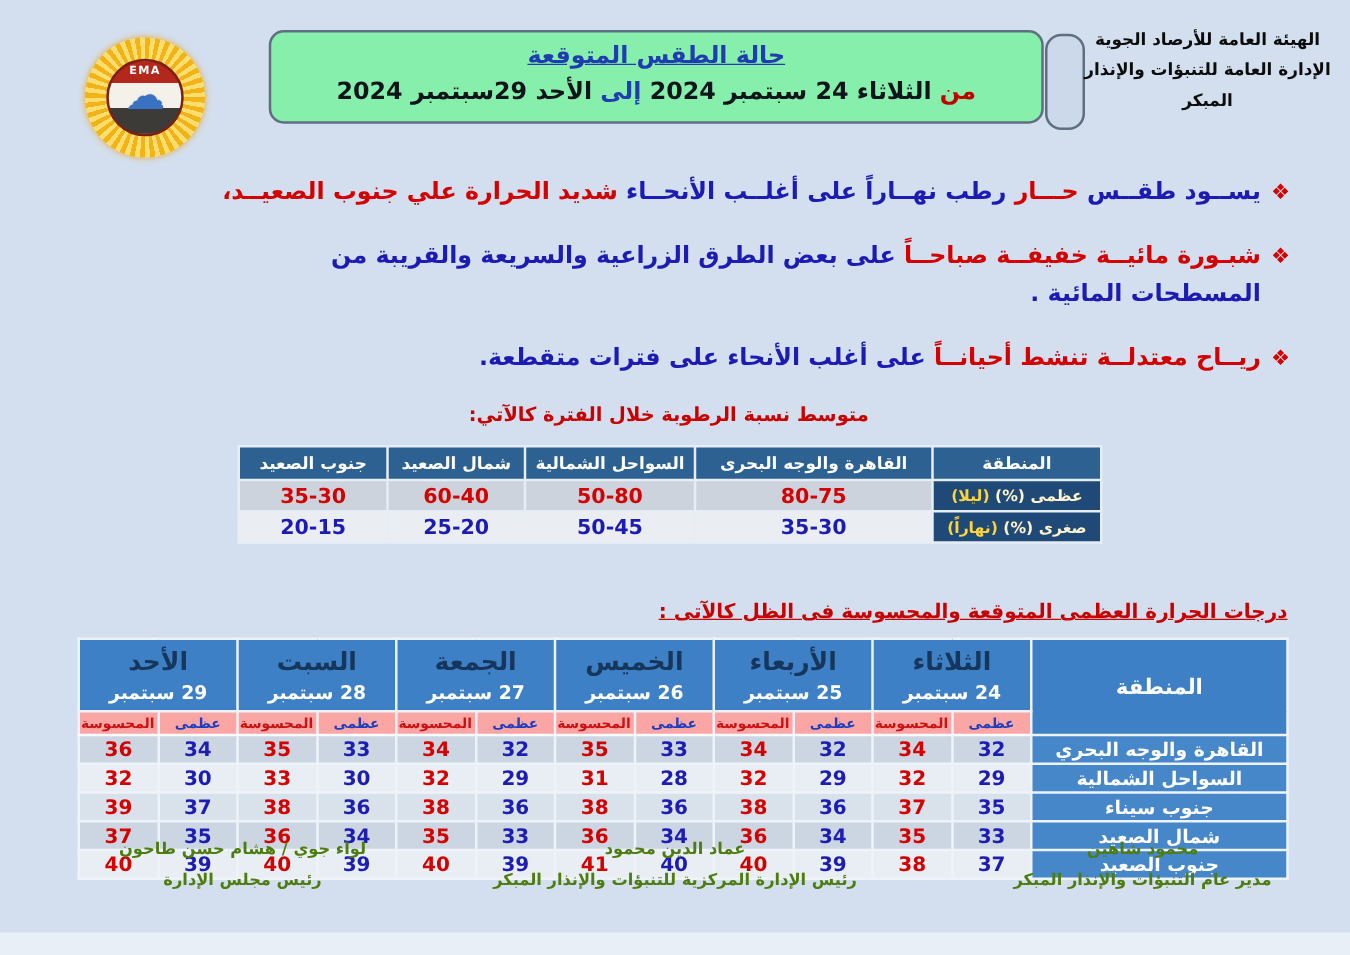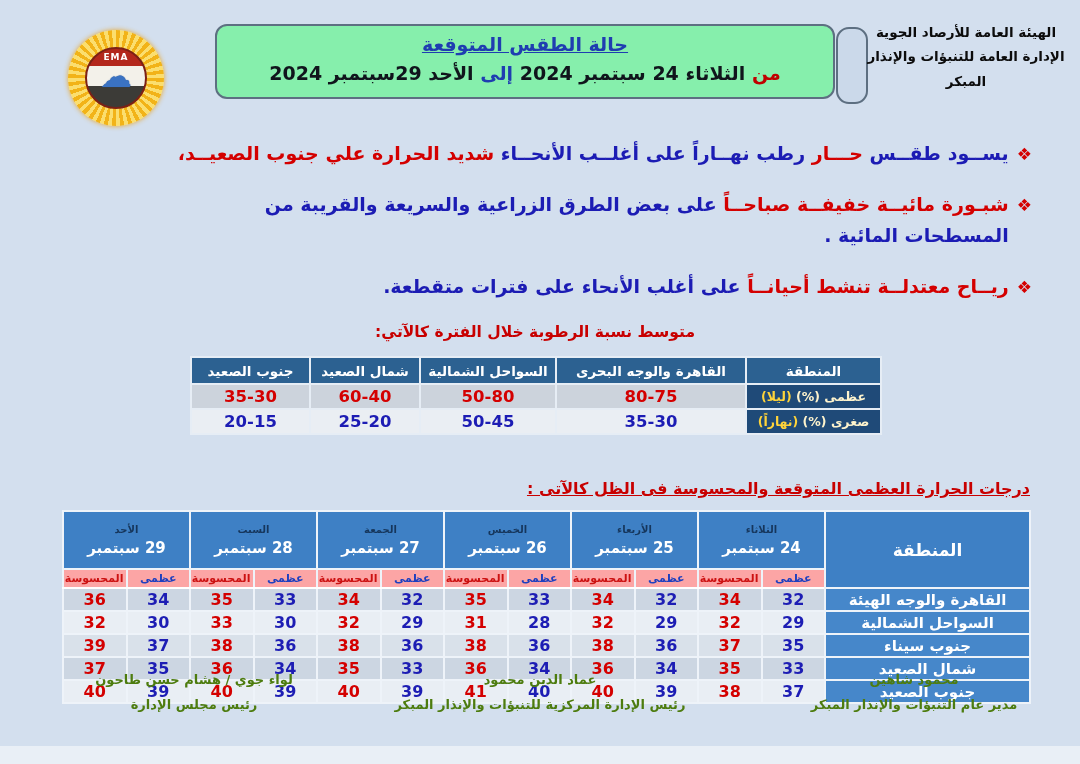--- a/index.html
+++ b/index.html
@@ -60,21 +60,21 @@
   .humidity-table .val { font-size:16.5px; }
   .humidity-table tr.hum-max td.val { background:#ccd3dc; color:#d40000; }
   .humidity-table tr.hum-min td.val { background:#eaeef3; color:#1c1cb4; }
 
   
   .temp-title { position:absolute; right:50px; top:479px; color:#c80000; font-size:16px; text-decoration:underline; direction:rtl; }
   .temp-table { position:absolute; left:62px; top:510px; width:968px; border-collapse:collapse; direction:rtl; table-layout:fixed; }
   .temp-table th, .temp-table td { border:2px solid #eef3f9; text-align:center; padding:0 2px; }
   .temp-table th.region-head { background:#3e80c5; color:#ffffff; font-size:17px; width:205px; }
   .temp-table th.day-head { background:#3e80c5; height:58px; width:127px; }
-  .temp-table th.day-head .day-name { display:block; color:#16365c; font-size:10px; }
+  .temp-table th.day-head .day-name { display:block; color:#16365c; font-size:20px; }
   .temp-table th.day-head .day-date { display:block; color:#ffffff; font-size:15px; margin-top:4px; }
   .temp-table th.sub-head { background:#fca5a5; font-size:11px; height:19px; border-bottom:2px solid #ffffff; }
   .temp-table th.sub-max { color:#1d3fbf; }
   .temp-table th.sub-felt { color:#cc1111; }
   .temp-table td.region-cell { background:#4687ca; color:#ffffff; font-size:15px; height:23px; }
   .temp-table td.v-max { color:#1d1db4; font-size:16px; }
   .temp-table td.v-felt { color:#d40000; font-size:16px; }
   .temp-table tbody tr:nth-child(1) td.vcell { background:#ccd6e2; }
   .temp-table tbody tr:nth-child(2) td.vcell { background:#e9eef4; }
   .temp-table tbody tr:nth-child(3) td.vcell { background:#d9e1ea; }
@@ -206,21 +206,21 @@
           <th class="sub-head sub-max">عظمى</th>
           <th class="sub-head sub-felt">المحسوسة</th>
           <th class="sub-head sub-max">عظمى</th>
           <th class="sub-head sub-felt">المحسوسة</th>
           <th class="sub-head sub-max">عظمى</th>
           <th class="sub-head sub-felt">المحسوسة</th>
         </tr>
       </thead>
       <tbody>
         <tr>
-          <td class="region-cell">القاهرة والوجه الهيئة</td>
+          <td class="region-cell">القاهرة والوجه البحري</td>
           <td class="vcell v-max">32</td>
           <td class="vcell v-felt">34</td>
           <td class="vcell v-max">32</td>
           <td class="vcell v-felt">34</td>
           <td class="vcell v-max">33</td>
           <td class="vcell v-felt">35</td>
           <td class="vcell v-max">32</td>
           <td class="vcell v-felt">34</td>
           <td class="vcell v-max">33</td>
           <td class="vcell v-felt">35</td>

